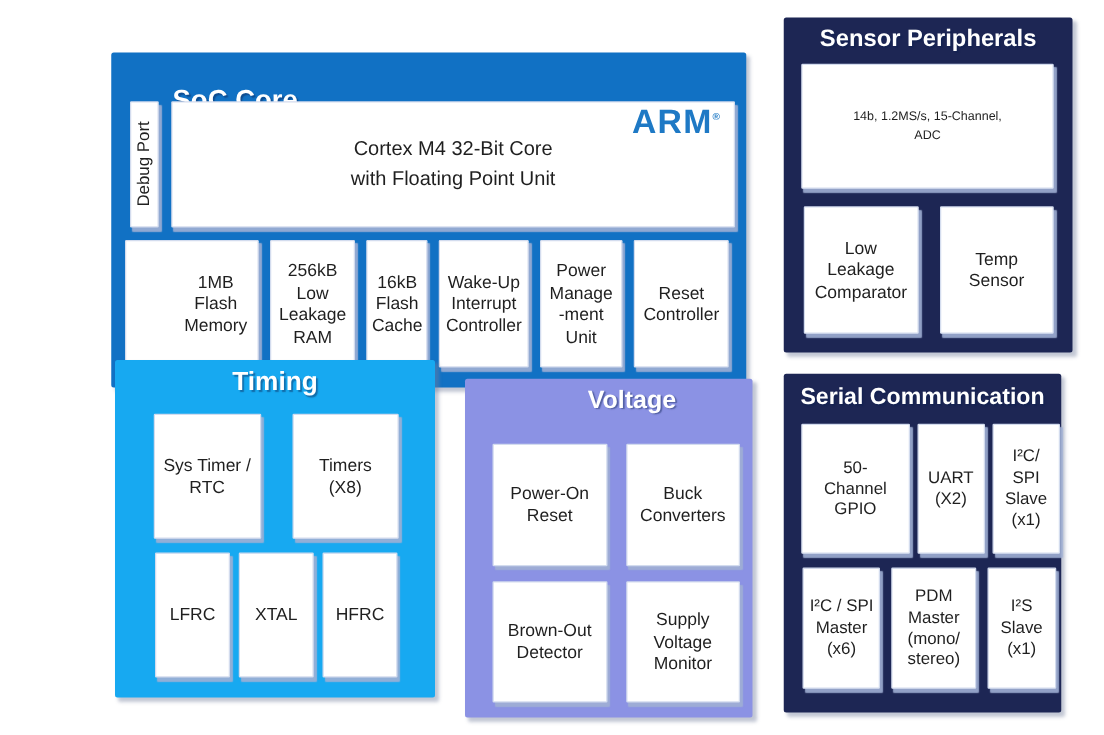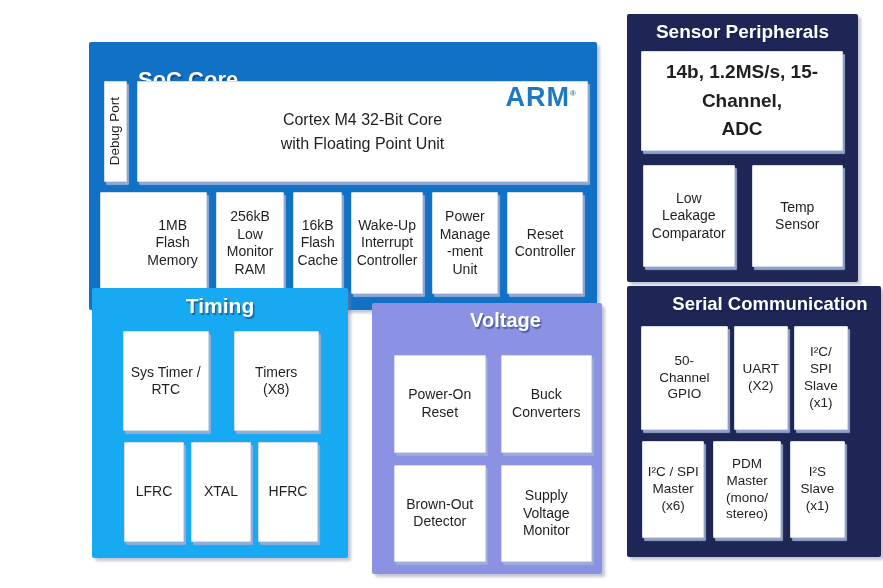--- a/index.html
+++ b/index.html
@@ -48,21 +48,21 @@
   .soc-row .box:nth-child(2){flex:1.0;}
   .soc-row .box:nth-child(3){flex:0.72;text-align:center;}
   .soc-row .box:nth-child(4){flex:1.05;}
   .soc-row .box:nth-child(5){flex:0.98;}
   .soc-row .box:nth-child(6){flex:1.12;}
 
   
   .sensor-peripherals{left:627px;top:14px;width:231px;height:268px;}
   .sensor-peripherals .group-title{display:block;text-align:center;margin-top:7px;font-size:19px;}
   .adc-box{position:absolute;left:14px;top:37px;width:202px;height:100px;}
-  .adc-box .box-label{font-size:19px;line-height:1.5;font-weight:bold;}
+  .adc-box .box-label{font-size:10px;line-height:1.5;}
   .sensor-row{position:absolute;left:16px;top:151px;width:200px;height:102px;display:flex;gap:17px;}
   .sensor-row .box{flex:1;height:100%;}
 
   
   .timing{left:92px;top:288px;width:256px;height:270px;}
   .timing .group-title{display:block;text-align:center;margin-top:6px;font-size:21px;}
   .timing-row1{position:absolute;left:31px;top:43px;width:196px;height:100px;display:flex;gap:25px;}
   .timing-row1 .box{flex:1;height:100%;}
   .timing-row2{position:absolute;left:32px;top:154px;width:194px;height:100px;display:flex;gap:7px;}
   .timing-row2 .box{flex:1;height:100%;}
@@ -70,21 +70,21 @@
   
   .voltage{left:372px;top:303px;width:193px;height:271px;padding-left:37px;}
   .voltage .group-title{display:block;text-align:center;margin-top:6px;font-size:20px;}
   .voltage-grid{
     position:absolute;left:22px;top:52px;width:198px;height:207px;
     display:grid;grid-template-columns:1fr 1fr;grid-template-rows:1fr 1fr;
     column-gap:15px;row-gap:12px;
   }
 
   
-  .serial-communication{left:627px;top:286px;width:222px;height:271px;padding-left:32px;}
+  .serial-communication{left:627px;top:299px;width:222px;height:271px;}
   .serial-communication .group-title{display:block;text-align:center;margin-top:7px;font-size:18.5px;}
   .serial-row1{position:absolute;left:14px;top:40px;width:207px;height:104px;display:flex;gap:6px;}
   .serial-row1 .box:nth-child(1){flex:1.62;}
   .serial-row1 .box:nth-child(2){flex:1;}
   .serial-row1 .box:nth-child(3){flex:1;}
   .serial-row2{position:absolute;left:15px;top:155px;width:203px;height:97px;display:flex;gap:9px;border-radius:16px;}
   .serial-row2 .box:nth-child(1){flex:1.02;}
   .serial-row2 .box:nth-child(2){flex:1.1;}
   .serial-row2 .box:nth-child(3){flex:0.9;}
   .serial-communication .box-label{font-size:13.5px;}
@@ -109,21 +109,21 @@
 
     <div class="soc-row">
       <div class="box">
         <span class="box-label">1MB
 Flash
 Memory</span>
       </div>
       <div class="box">
         <span class="box-label">256kB
 Low
-Monitor
+Leakage
 RAM</span>
       </div>
       <div class="box">
         <span class="box-label">16kB
 Flash
 Cache</span>
       </div>
       <div class="box">
         <span class="box-label">Wake-Up
 Interrupt

